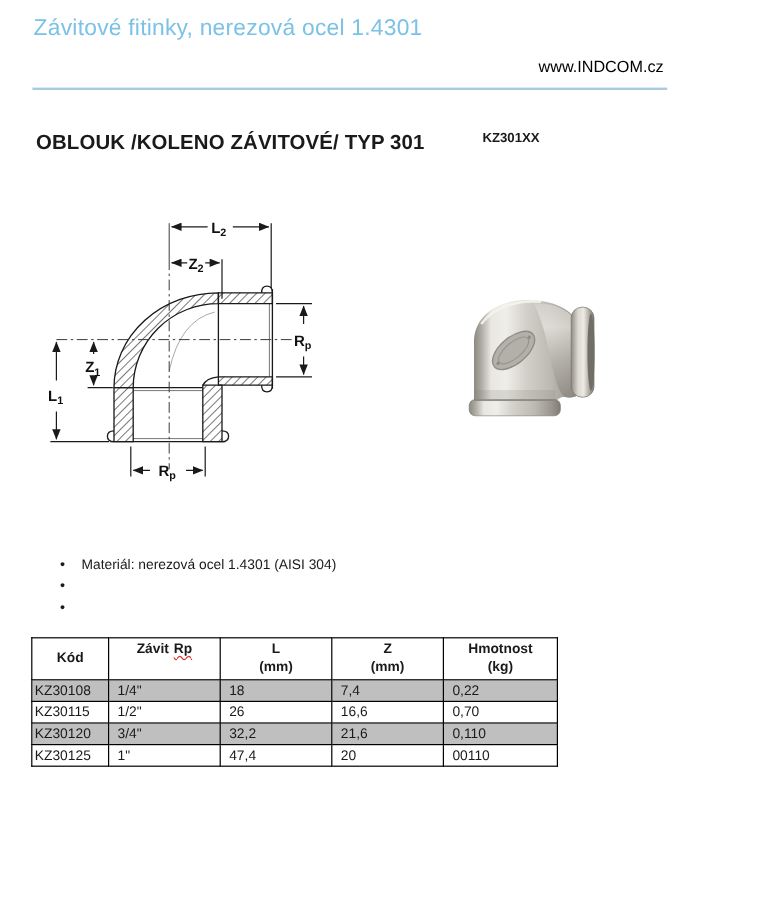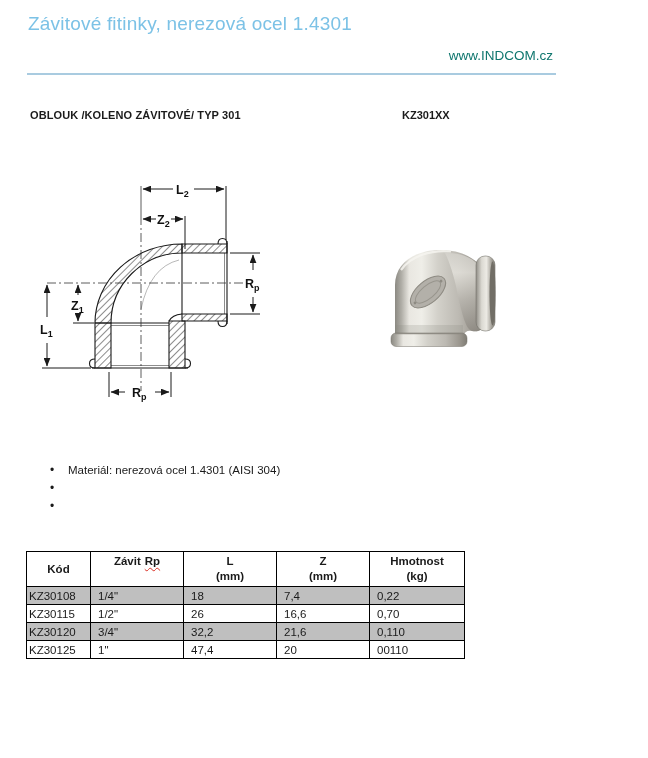--- a/index.html
+++ b/index.html
@@ -7,44 +7,44 @@
   .page {
     position:relative; width:556px; height:758px; background:#ffffff;
     font-family:"Liberation Sans", sans-serif; color:#1a1a1a; overflow:hidden;padding-left:28px;
   }
   .page-title {
     position:absolute; left:28px; top:13px;
     font-size:19px; font-weight:400; color:#7CC2E6; letter-spacing:0.2px;
   }
   .website-link {
     position:absolute; left:300px; top:48px; width:253px; text-align:right;
-    font-size:13.5px; color:#0f766e;
+    font-size:13.5px; color:#000000;
   }
   .divider {
     position:absolute; left:27px; top:73px; width:531px; height:2px; background:#A9CBE0;
   }
   .product-name {
     position:absolute; left:30px; top:109px;
-    font-size:11px; font-weight:600; letter-spacing:0.1px;
+    font-size:17px; font-weight:600; letter-spacing:0.1px;
   }
   .product-code {
     position:absolute; left:402px; top:109px;
     font-size:11px; font-weight:600;
   }
   .drawing { position:absolute; left:30px; top:166px; width:240px; height:240px; }
   .photo   { position:absolute; left:383px; top:233px; width:148px; height:125px; }
   .dim-label { font-family:"Liberation Sans", sans-serif; font-size:12.5px; font-weight:700; fill:#111; }
   .dim-sub   { font-size:9px; }
 
   .bullet-list { position:absolute; left:50px; top:463px; list-style:none; }
   .bullet-item { display:flex; align-items:baseline; height:18px; font-size:11.5px; }
   .bullet-dot  { width:18px; font-size:12px; }
 
   table.spec {
-    position:absolute; left:26px; top:551px; width:438px;
+    position:absolute; left:26px; top:531px; width:438px;
     border-collapse:collapse; table-layout:fixed;
     font-size:11.5px;
   }
   table.spec th, table.spec td { border:1.4px solid #000; }
   table.spec thead th {
     height:35px; font-weight:700; text-align:center; vertical-align:top;
     padding-top:2px; line-height:15px; background:#fff;
   }
   table.spec thead th.v-mid { vertical-align:middle; padding-top:0; }
   table.spec tbody td { height:18px; padding:0 7px; text-align:left; font-weight:400; }

